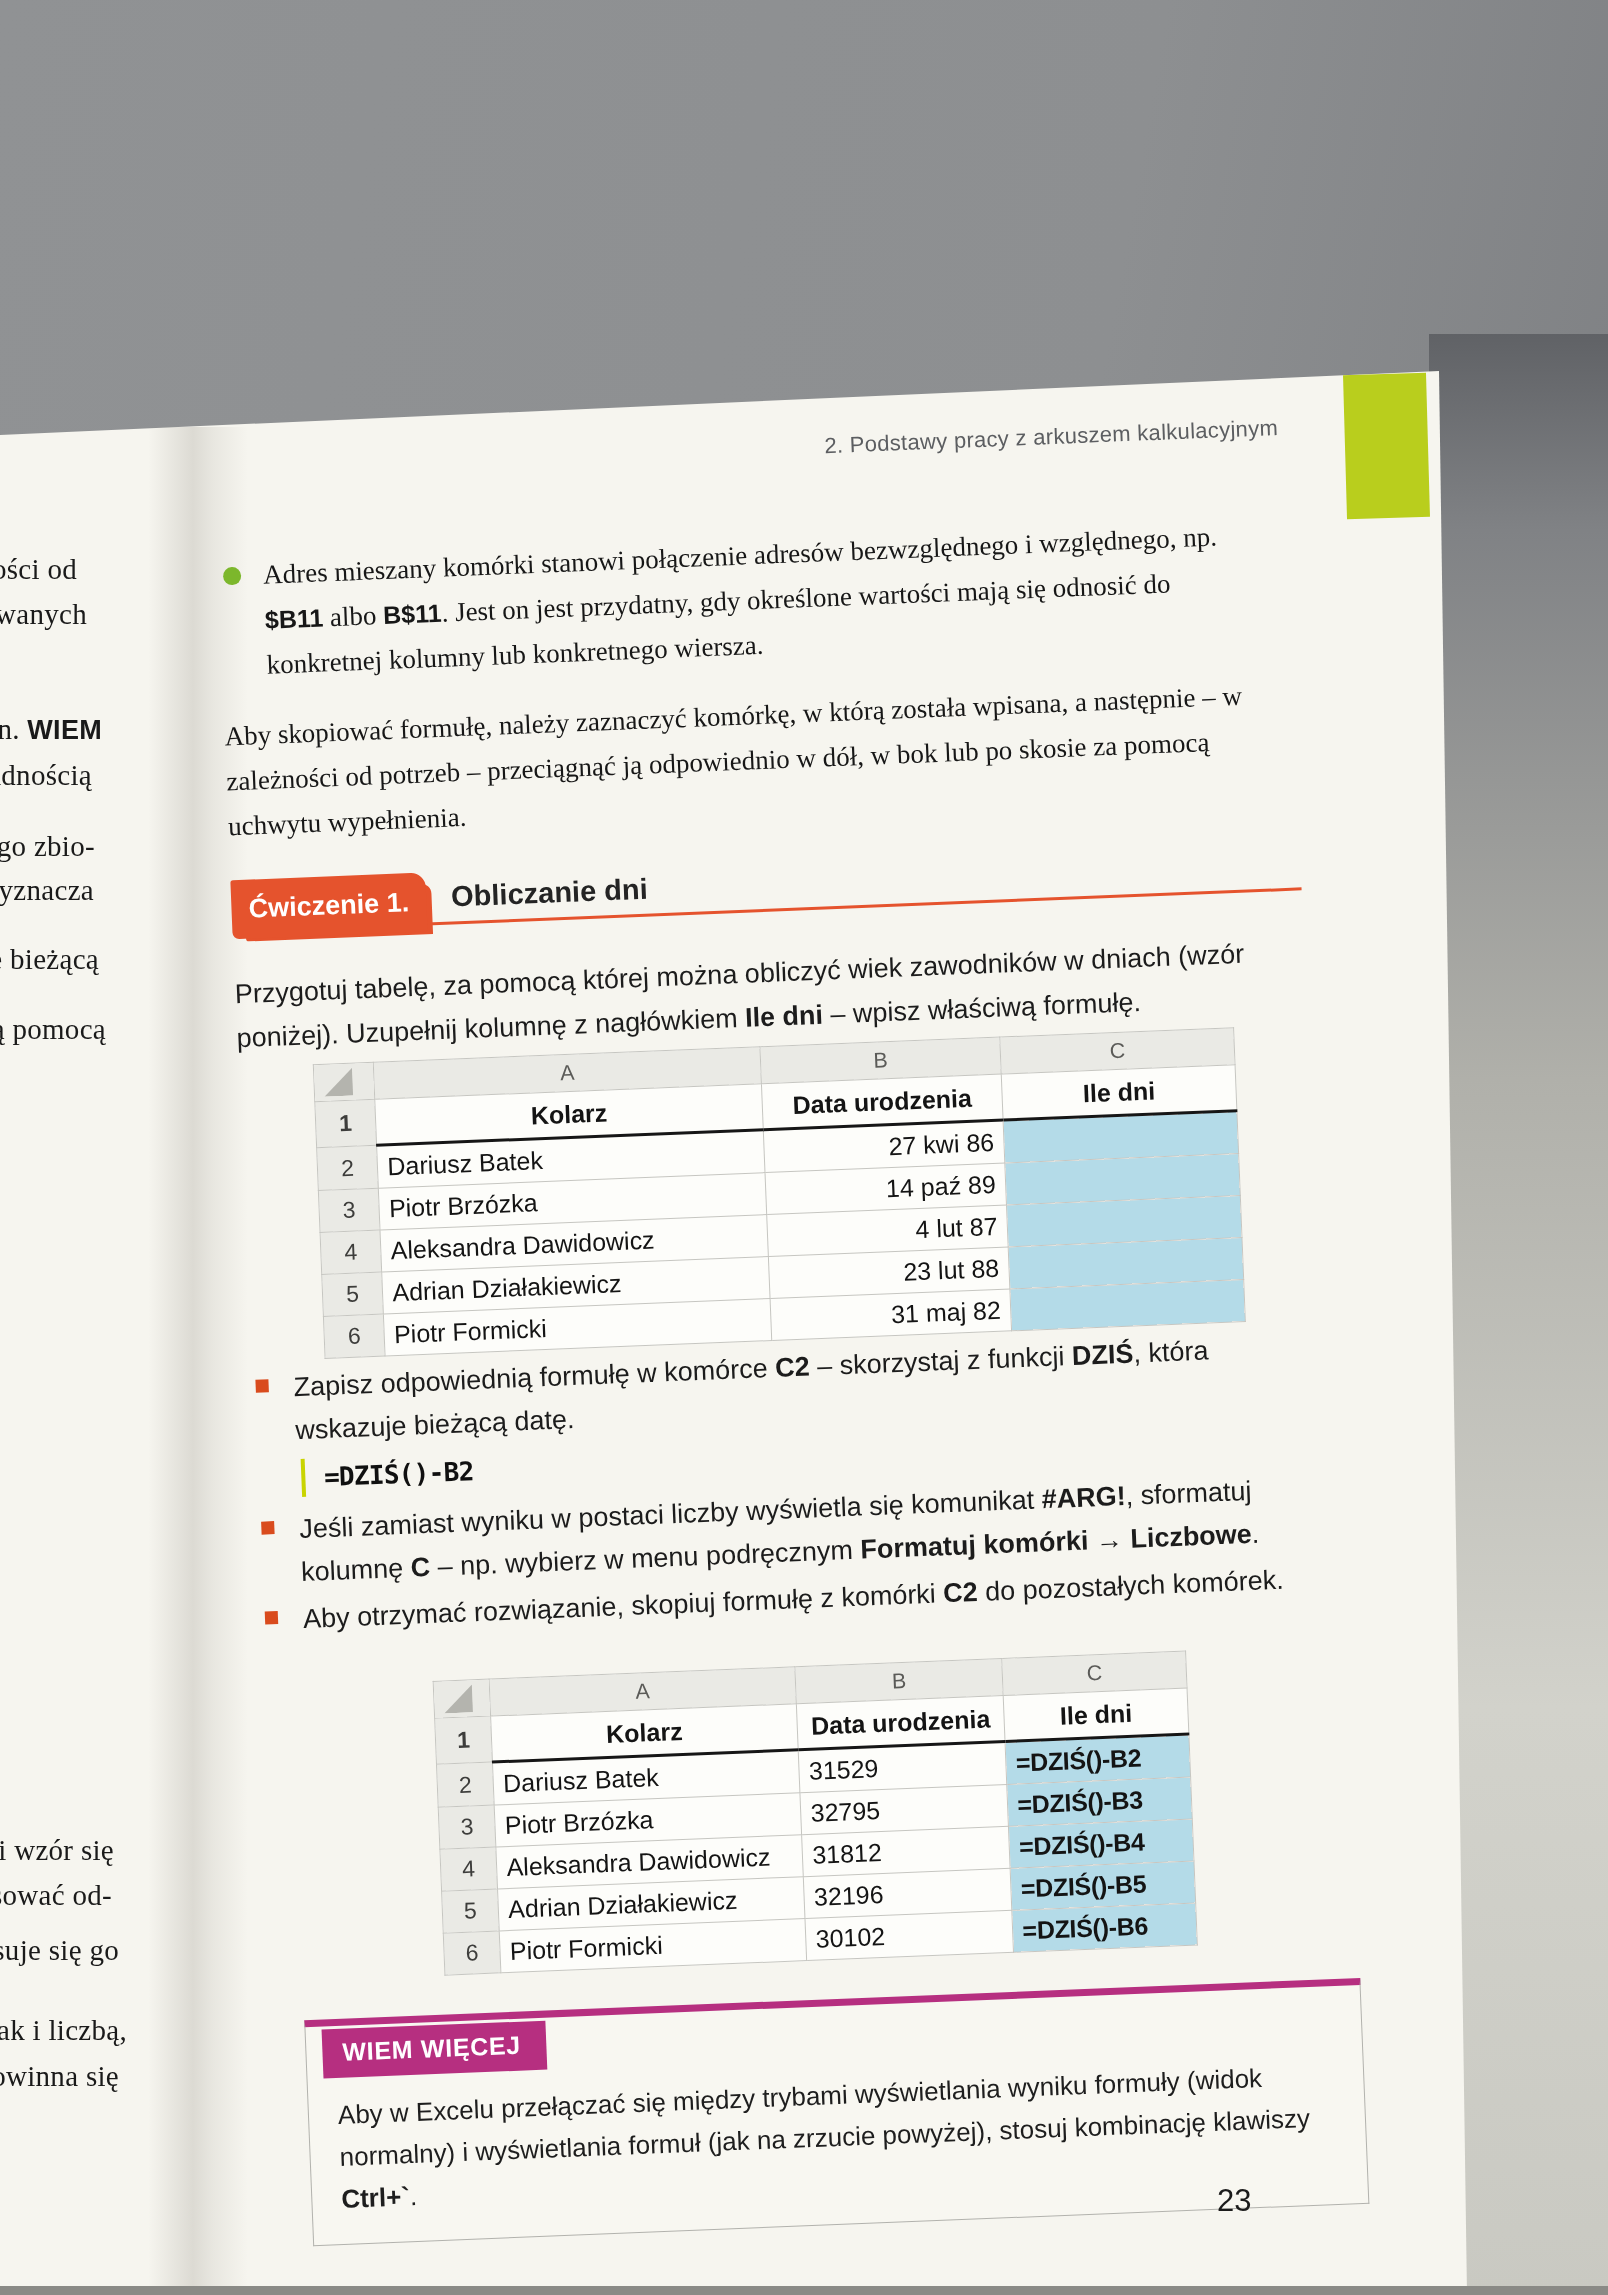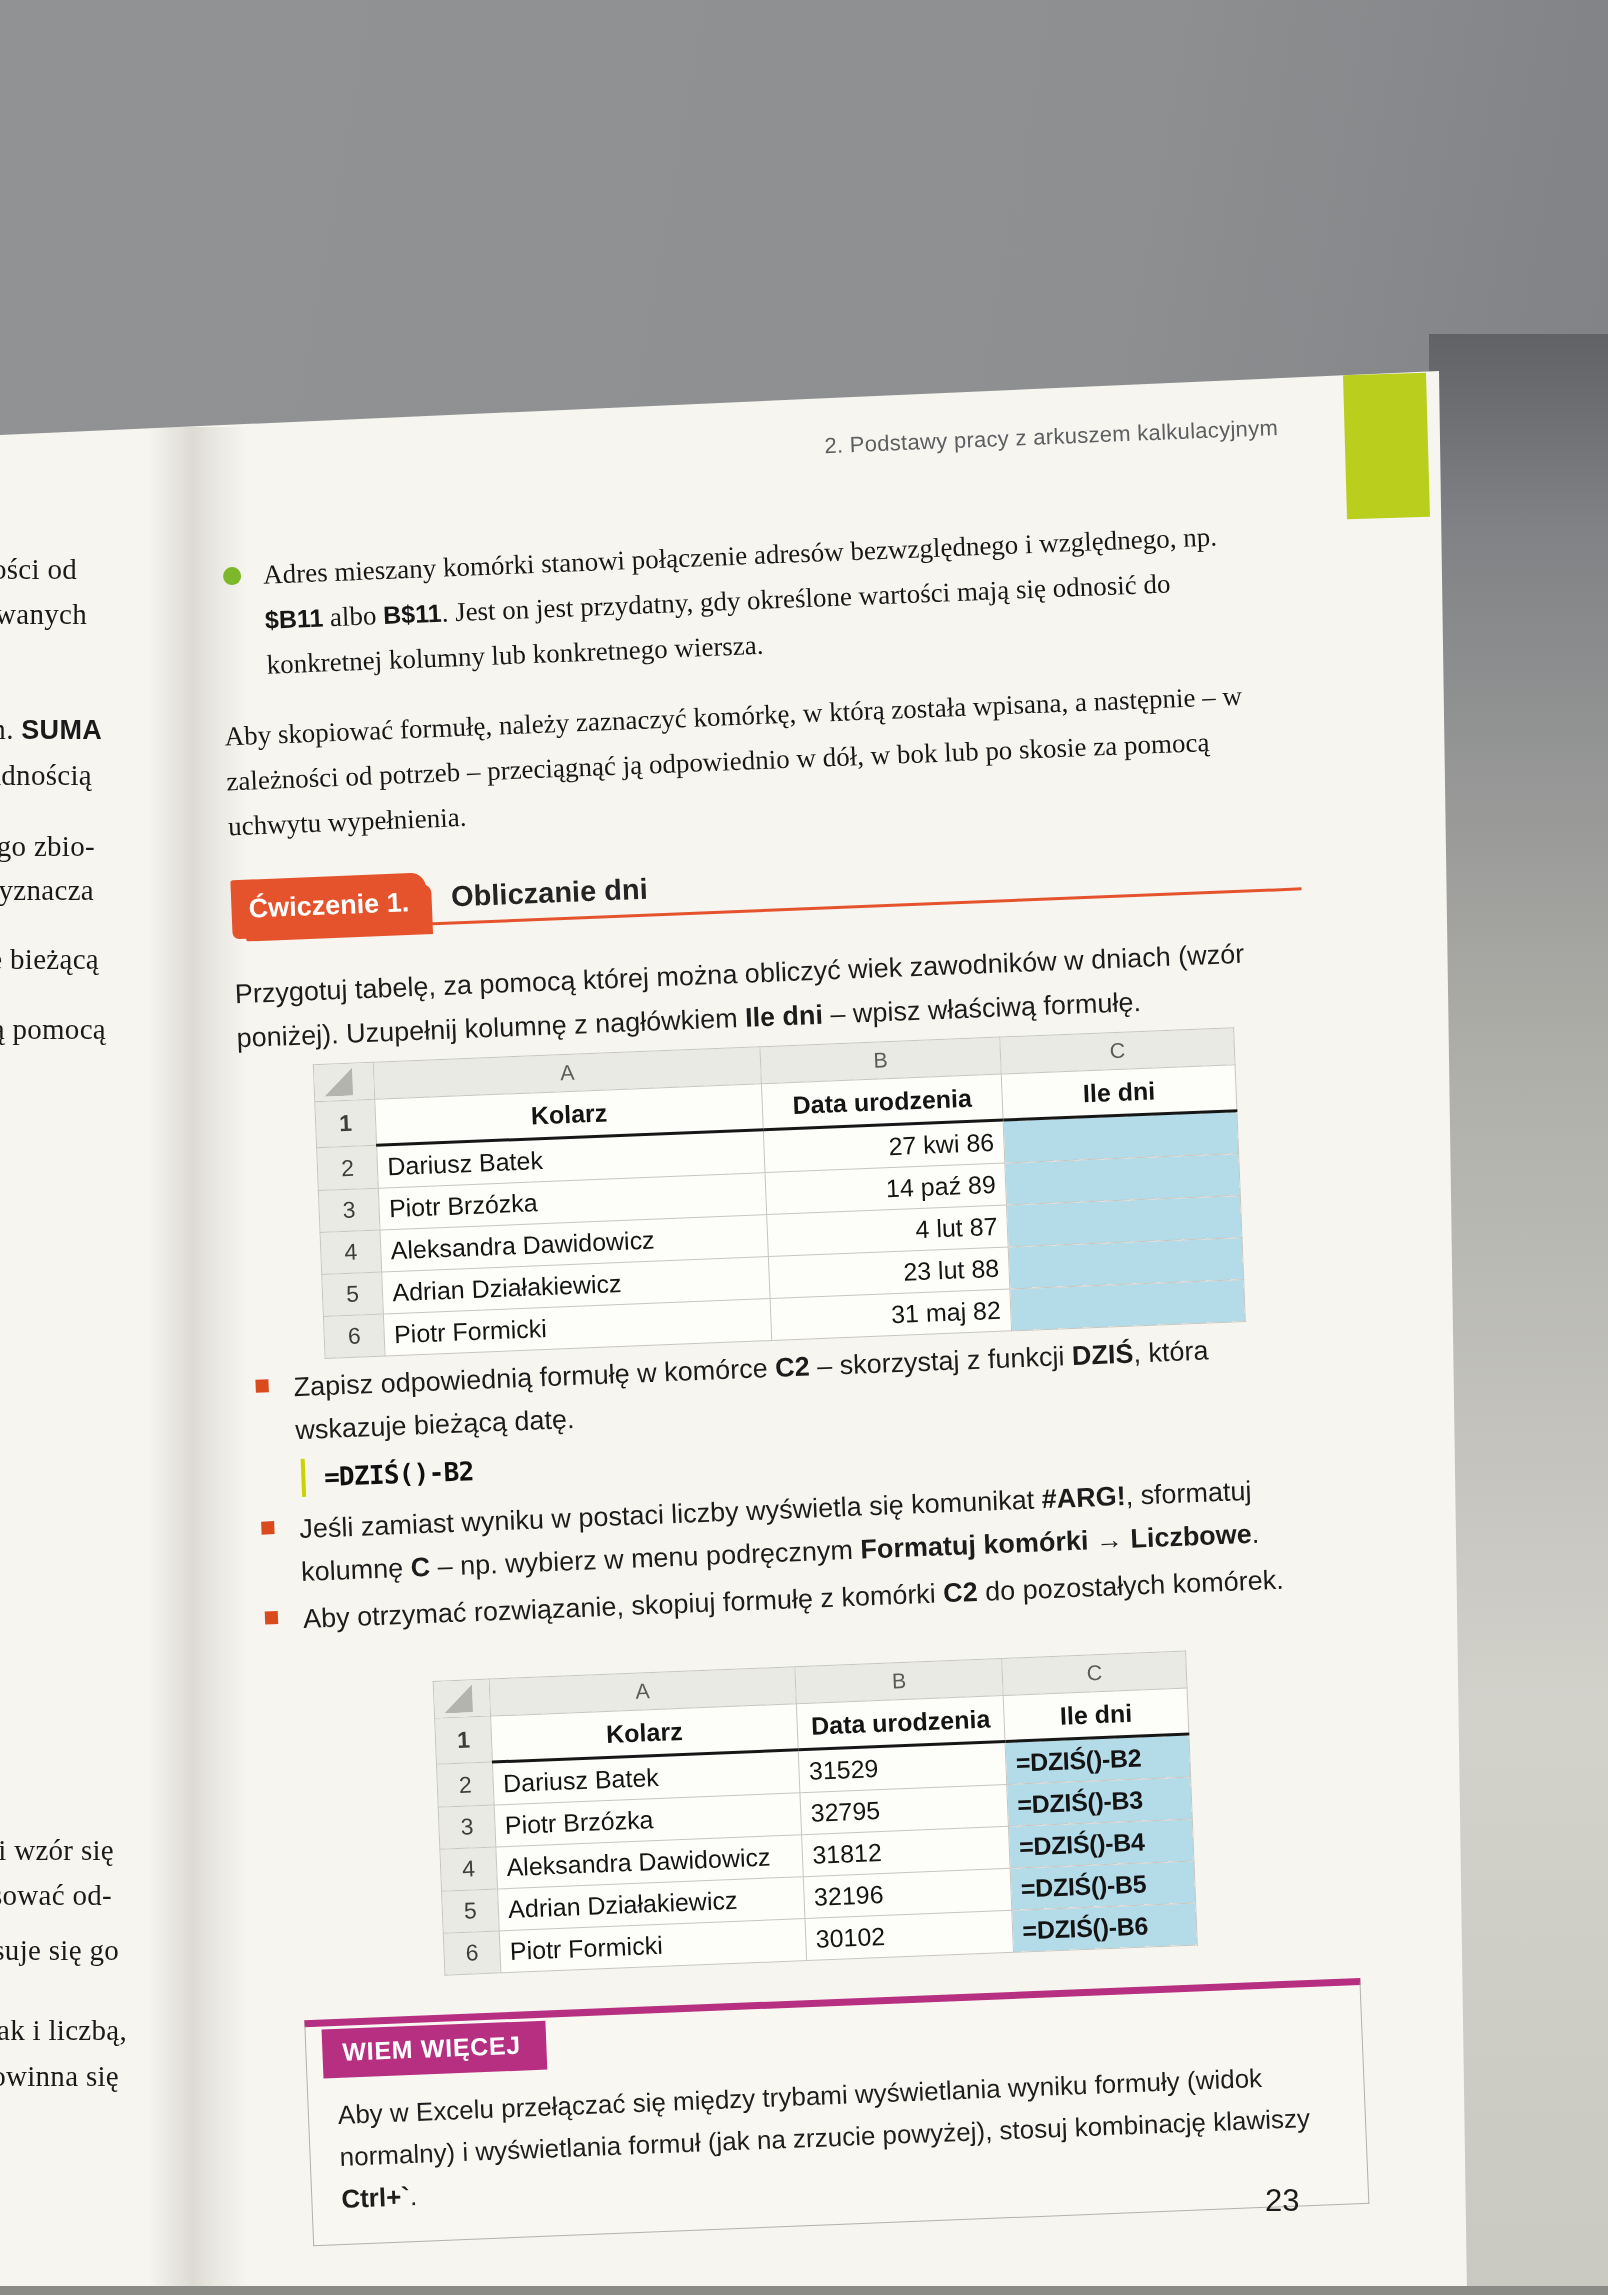--- a/index.html
+++ b/index.html
@@ -70,36 +70,36 @@
   .sq{position:absolute;left:5.3px;top:12px;width:12.7px;height:12.7px;background:#d94b1d;}
   .s1{top:972px;}.s2{top:1114px;}.s3{top:1204px;}
   .code{position:absolute;top:1065px;left:47px;border-left:4.7px solid #c9d400;padding:4px 0 4px 18.7px;
     font-family:"DejaVu Sans Mono",monospace;font-weight:bold;font-size:26px;letter-spacing:-0.7px;color:#101010;}
   
   .kmbox{position:absolute;top:1626px;left:28px;width:1057px;box-sizing:border-box;
     border:1.3px solid #b2b2ad;border-top:7.3px solid #b62f80;background:#f8f7f1;padding-bottom:20px;}
   .kmbadge{display:inline-block;background:#b62f80;color:#fff;font-weight:bold;font-size:25px;
     letter-spacing:0.7px;padding:9.4px 25px 10.7px 20px;margin:2.7px 0 0 16px;}
   .kmtext{margin:16px 29px 4px 29px;font-size:26px;line-height:42px;color:#1e1e1e;}
-  .pagenum{position:absolute;left:1265px;top:2183px;font-size:31px;color:#1b1b1b;z-index:6;}
+  .pagenum{position:absolute;left:1217px;top:2183px;font-size:31px;color:#1b1b1b;z-index:6;}
 </style>
 </head>
 <body>
 
 <div id="canvas">
   <div class="backdrop"></div>
   <div class="stack"></div>
   <div class="page"></div>
   <div class="gutter"></div>
   <div class="tab"></div>
 
   <div>
     <div class="frag" style="top:553px;right:1532px">ości od</div>
     <div class="frag" style="top:598px;right:1522px">owanych</div>
-    <div class="frag" style="top:713px;right:1507px"><span>in.</span> <span class="sum">SUMA</span></div>
+    <div class="frag" style="top:713px;right:1507px"><span>in.</span> <span class="sum">WIEM</span></div>
     <div class="frag" style="top:759px;right:1517px">adnością</div>
     <div class="frag" style="top:830px;right:1514px">ego zbio-</div>
     <div class="frag" style="top:874px;right:1515px">wyznacza</div>
     <div class="frag" style="top:943px;right:1510px">e bieżącą</div>
     <div class="frag" style="top:1013px;right:1503px">ą pomocą</div>
     <div class="frag" style="top:1834px;right:1495px">i wzór się</div>
     <div class="frag" style="top:1879px;right:1497px">sować od-</div>
     <div class="frag" style="top:1934px;right:1490px">suje się go</div>
     <div class="frag" style="top:2014px;right:1482px">ak i liczbą,</div>
     <div class="frag" style="top:2060px;right:1490px">owinna się</div>

